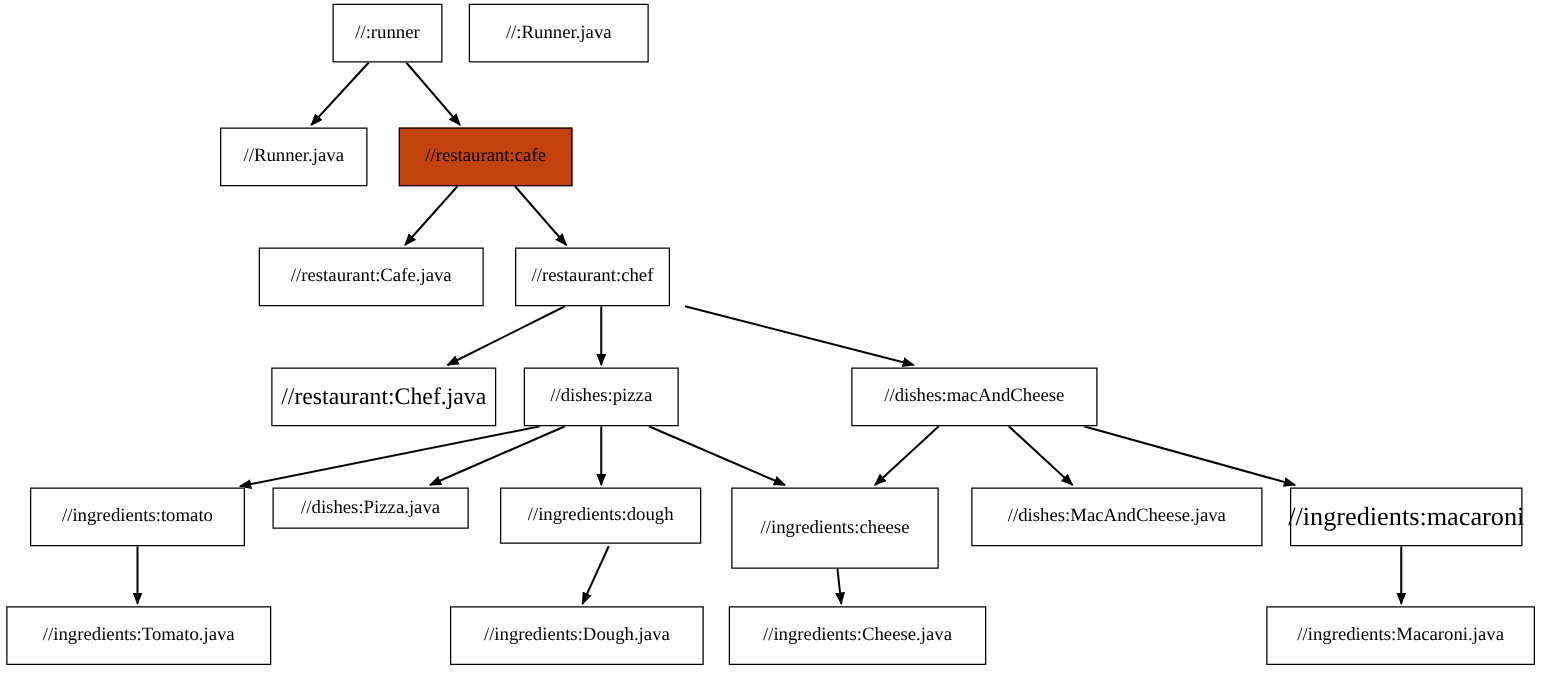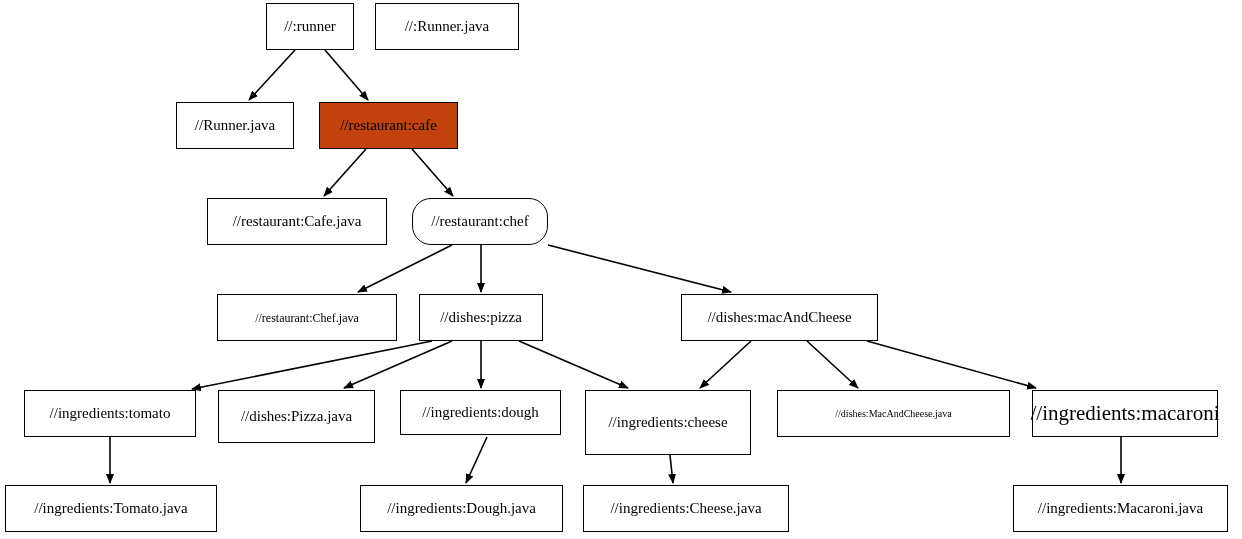--- a/index.html
+++ b/index.html
@@ -85,46 +85,46 @@
       </div>
       <div class="gnode" style="left: 176px; top: 102px; width: 118px; height: 47px; border-color: rgb(0, 0, 0); background: rgb(255, 255, 255);">
         <span class="gnode-label" style="font-size: 15px;">//Runner.java</span>
       </div>
       <div class="gnode" style="left: 319px; top: 102px; width: 139px; height: 47px; border-color: rgb(0, 0, 0); background: #c2410c;">
         <span class="gnode-label" style="font-size: 15px;">//restaurant:cafe</span>
       </div>
       <div class="gnode" style="left: 207px; top: 198px; width: 180px; height: 47px; border-color: rgb(0, 0, 0); background: rgb(255, 255, 255);">
         <span class="gnode-label" style="font-size: 15px;">//restaurant:Cafe.java</span>
       </div>
-      <div class="gnode" style="left: 412px; top: 198px; width: 136px; height: 47px; border-color: rgb(0, 0, 0); background: rgb(255, 255, 255); border-radius: 19px;">
+      <div class="gnode" style="left: 412px; top: 198px; width: 124px; height: 47px; border-color: rgb(0, 0, 0); background: rgb(255, 255, 255);">
         <span class="gnode-label" style="font-size: 15px;">//restaurant:chef</span>
       </div>
       <div class="gnode" style="left: 217px; top: 294px; width: 180px; height: 47px; border-color: rgb(0, 0, 0); background: rgb(255, 255, 255);">
-        <span class="gnode-label" style="font-size: 12px;">//restaurant:Chef.java</span>
+        <span class="gnode-label" style="font-size: 19px;">//restaurant:Chef.java</span>
       </div>
       <div class="gnode" style="left: 419px; top: 294px; width: 124px; height: 47px; border-color: rgb(0, 0, 0); background: rgb(255, 255, 255);">
         <span class="gnode-label" style="font-size: 15px;">//dishes:pizza</span>
       </div>
       <div class="gnode" style="left: 681px; top: 294px; width: 197px; height: 47px; border-color: rgb(0, 0, 0); background: rgb(255, 255, 255);">
         <span class="gnode-label" style="font-size: 15px;">//dishes:macAndCheese</span>
       </div>
       <div class="gnode" style="left: 24px; top: 390px; width: 172px; height: 47px; border-color: rgb(0, 0, 0); background: rgb(255, 255, 255);">
         <span class="gnode-label" style="font-size: 15px;">//ingredients:tomato</span>
       </div>
-      <div class="gnode" style="left: 218px; top: 390px; width: 157px; height: 53px; border-color: rgb(0, 0, 0); background: rgb(255, 255, 255);">
+      <div class="gnode" style="left: 218px; top: 390px; width: 157px; height: 33px; border-color: rgb(0, 0, 0); background: rgb(255, 255, 255);">
         <span class="gnode-label" style="font-size: 15px;">//dishes:Pizza.java</span>
       </div>
       <div class="gnode" style="left: 400px; top: 390px; width: 161px; height: 45px; border-color: rgb(0, 0, 0); background: rgb(255, 255, 255);">
         <span class="gnode-label" style="font-size: 15px;">//ingredients:dough</span>
       </div>
       <div class="gnode" style="left: 585px; top: 390px; width: 166px; height: 65px; border-color: rgb(0, 0, 0); background: rgb(255, 255, 255);">
         <span class="gnode-label" style="font-size: 15px;">//ingredients:cheese</span>
       </div>
       <div class="gnode" style="left: 777px; top: 390px; width: 233px; height: 47px; border-color: rgb(0, 0, 0); background: rgb(255, 255, 255);">
-        <span class="gnode-label" style="font-size: 10px;">//dishes:MacAndCheese.java</span>
+        <span class="gnode-label" style="font-size: 15px;">//dishes:MacAndCheese.java</span>
       </div>
       <div class="gnode" style="left: 1032px; top: 390px; width: 186px; height: 47px; border-color: rgb(0, 0, 0); background: rgb(255, 255, 255);">
         <span class="gnode-label" style="font-size: 21px;">//ingredients:macaroni</span>
       </div>
       <div class="gnode" style="left: 5px; top: 485px; width: 212px; height: 47px; border-color: rgb(0, 0, 0); background: rgb(255, 255, 255);">
         <span class="gnode-label" style="font-size: 15px;">//ingredients:Tomato.java</span>
       </div>
       <div class="gnode" style="left: 360px; top: 485px; width: 203px; height: 47px; border-color: rgb(0, 0, 0); background: rgb(255, 255, 255);">
         <span class="gnode-label" style="font-size: 15px;">//ingredients:Dough.java</span>
       </div>

